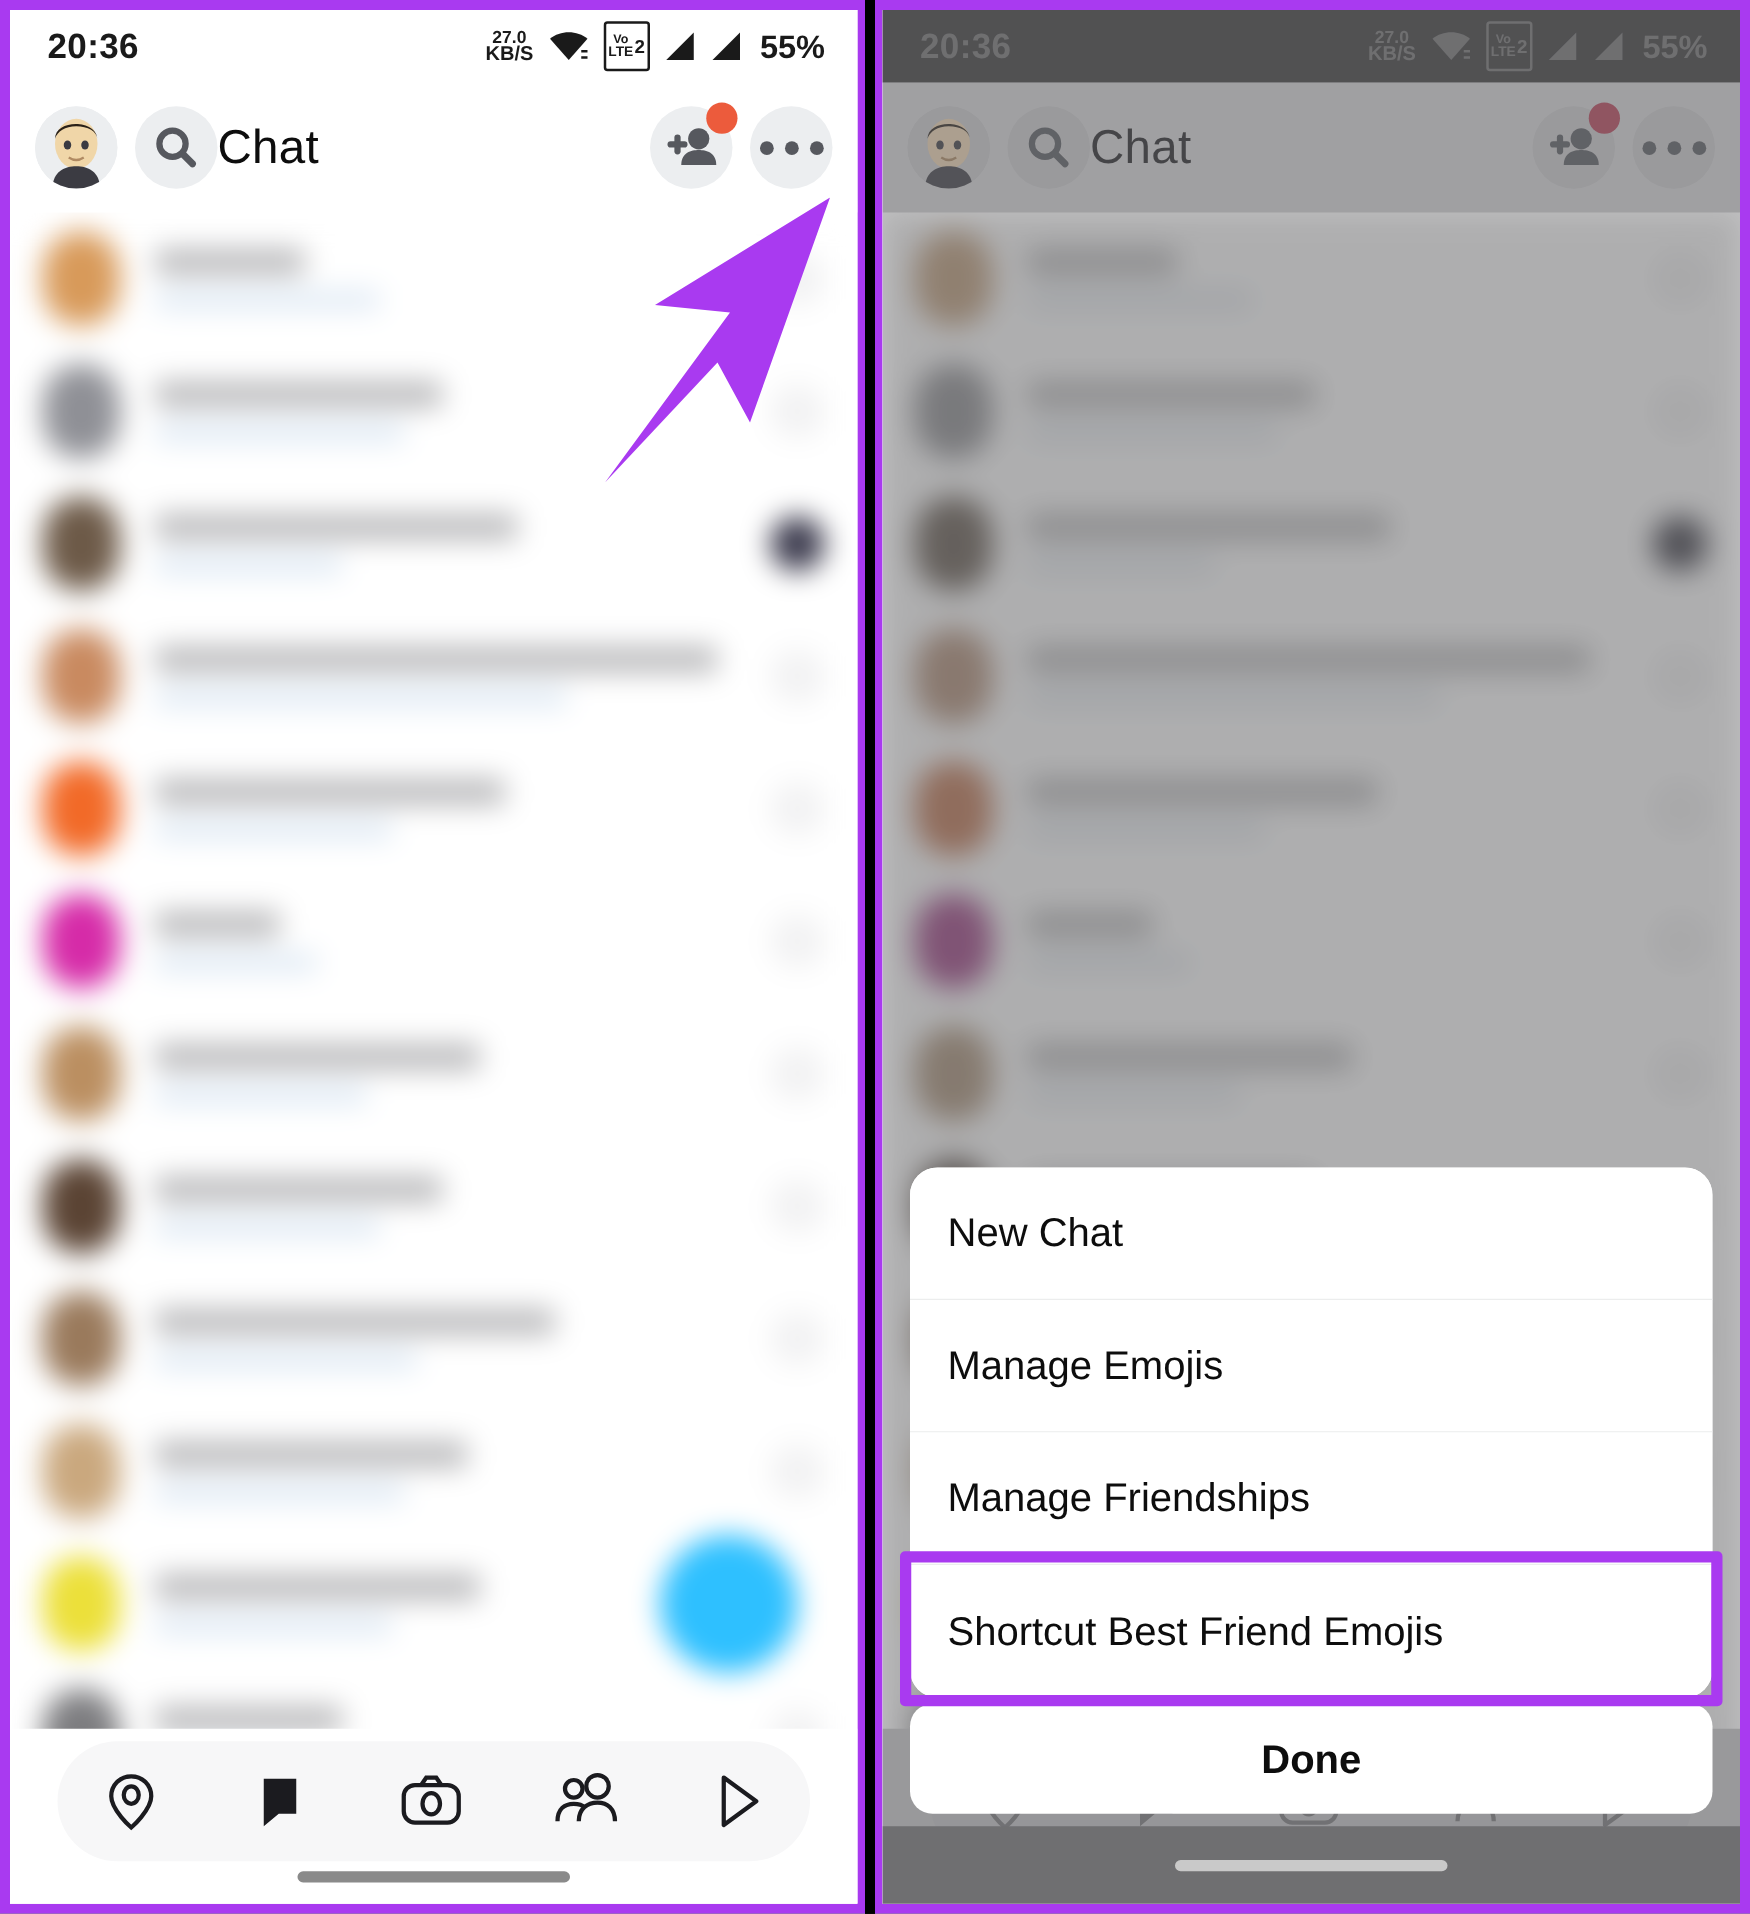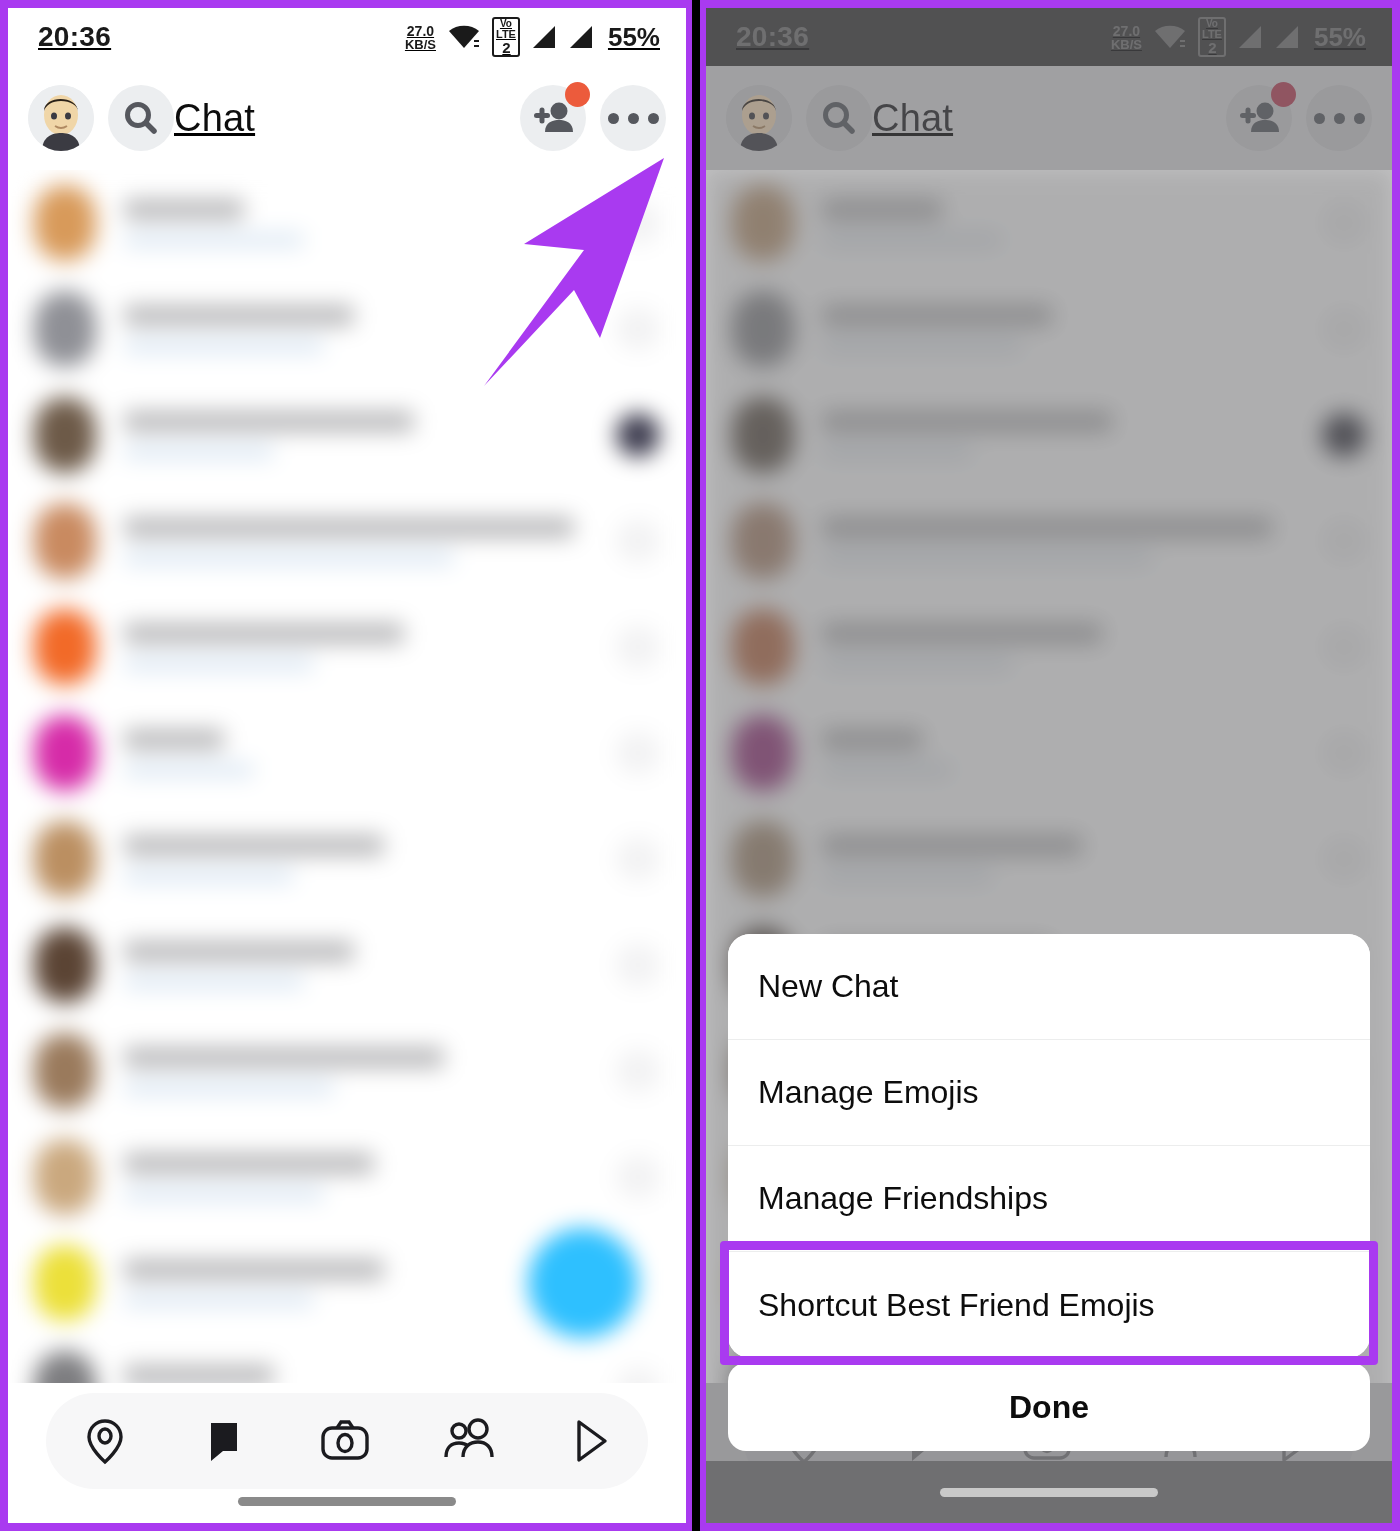--- a/index.html
+++ b/index.html
@@ -9,36 +9,36 @@
   .stage { position:relative; width:1400px; height:1531px; background:#000; display:flex; }
 
   
   .phone {
     position:relative; height:1531px; overflow:hidden;
     border:8px solid #a93af0; background:#fff;
   }
   .phone.left  { width:692px; border-right-width:6px; }
   .phone.right { width:700px; margin-left:8px; border-left-width:6px; }
 
-  .screen { position:relative; width:100%; height:100%; background:#fff; overflow:hidden;text-decoration:underline; }
+  .screen { position:relative; width:100%; height:100%; background:#fff; overflow:hidden; }
 
   
   .statusbar {
     height:58px; display:flex; align-items:center; justify-content:space-between;
     padding:0 26px 0 30px; background:#fff; position:relative; z-index:3;
   }
   .sb-time { font-size:28px; font-weight:600; color:#1a1a1a; letter-spacing:.3px; }
   .sb-right { display:flex; align-items:center; gap:11px; }
   .sb-kb { font-size:14px; line-height:1.0; font-weight:700; color:#1a1a1a; text-align:center; }
-  .sb-kb small { display:block; font-size:13px; font-weight:700; }
+  .sb-kb small { display:block; font-size:16px; font-weight:700; }
   .sb-batt { font-size:26px; font-weight:600; color:#1a1a1a; margin-left:3px; }
   .volte {
     border:2.5px solid #1a1a1a; border-radius:3px; padding:0 2px 0 2px;
     font-size:10px; font-weight:800; line-height:1; color:#1a1a1a;
-    display:flex; align-items:center; height:40px;flex-direction:column;
+    display:flex; align-items:center; height:40px;
   }
   .volte i { font-style:normal; display:block; text-align:center; }
   .volte .v2 { font-size:15px; margin-left:1px; }
 
   
   .header {
     height:104px; display:flex; align-items:center; padding:0 20px;
     background:#fff; position:relative; z-index:3;
   }
   .circ-btn {

